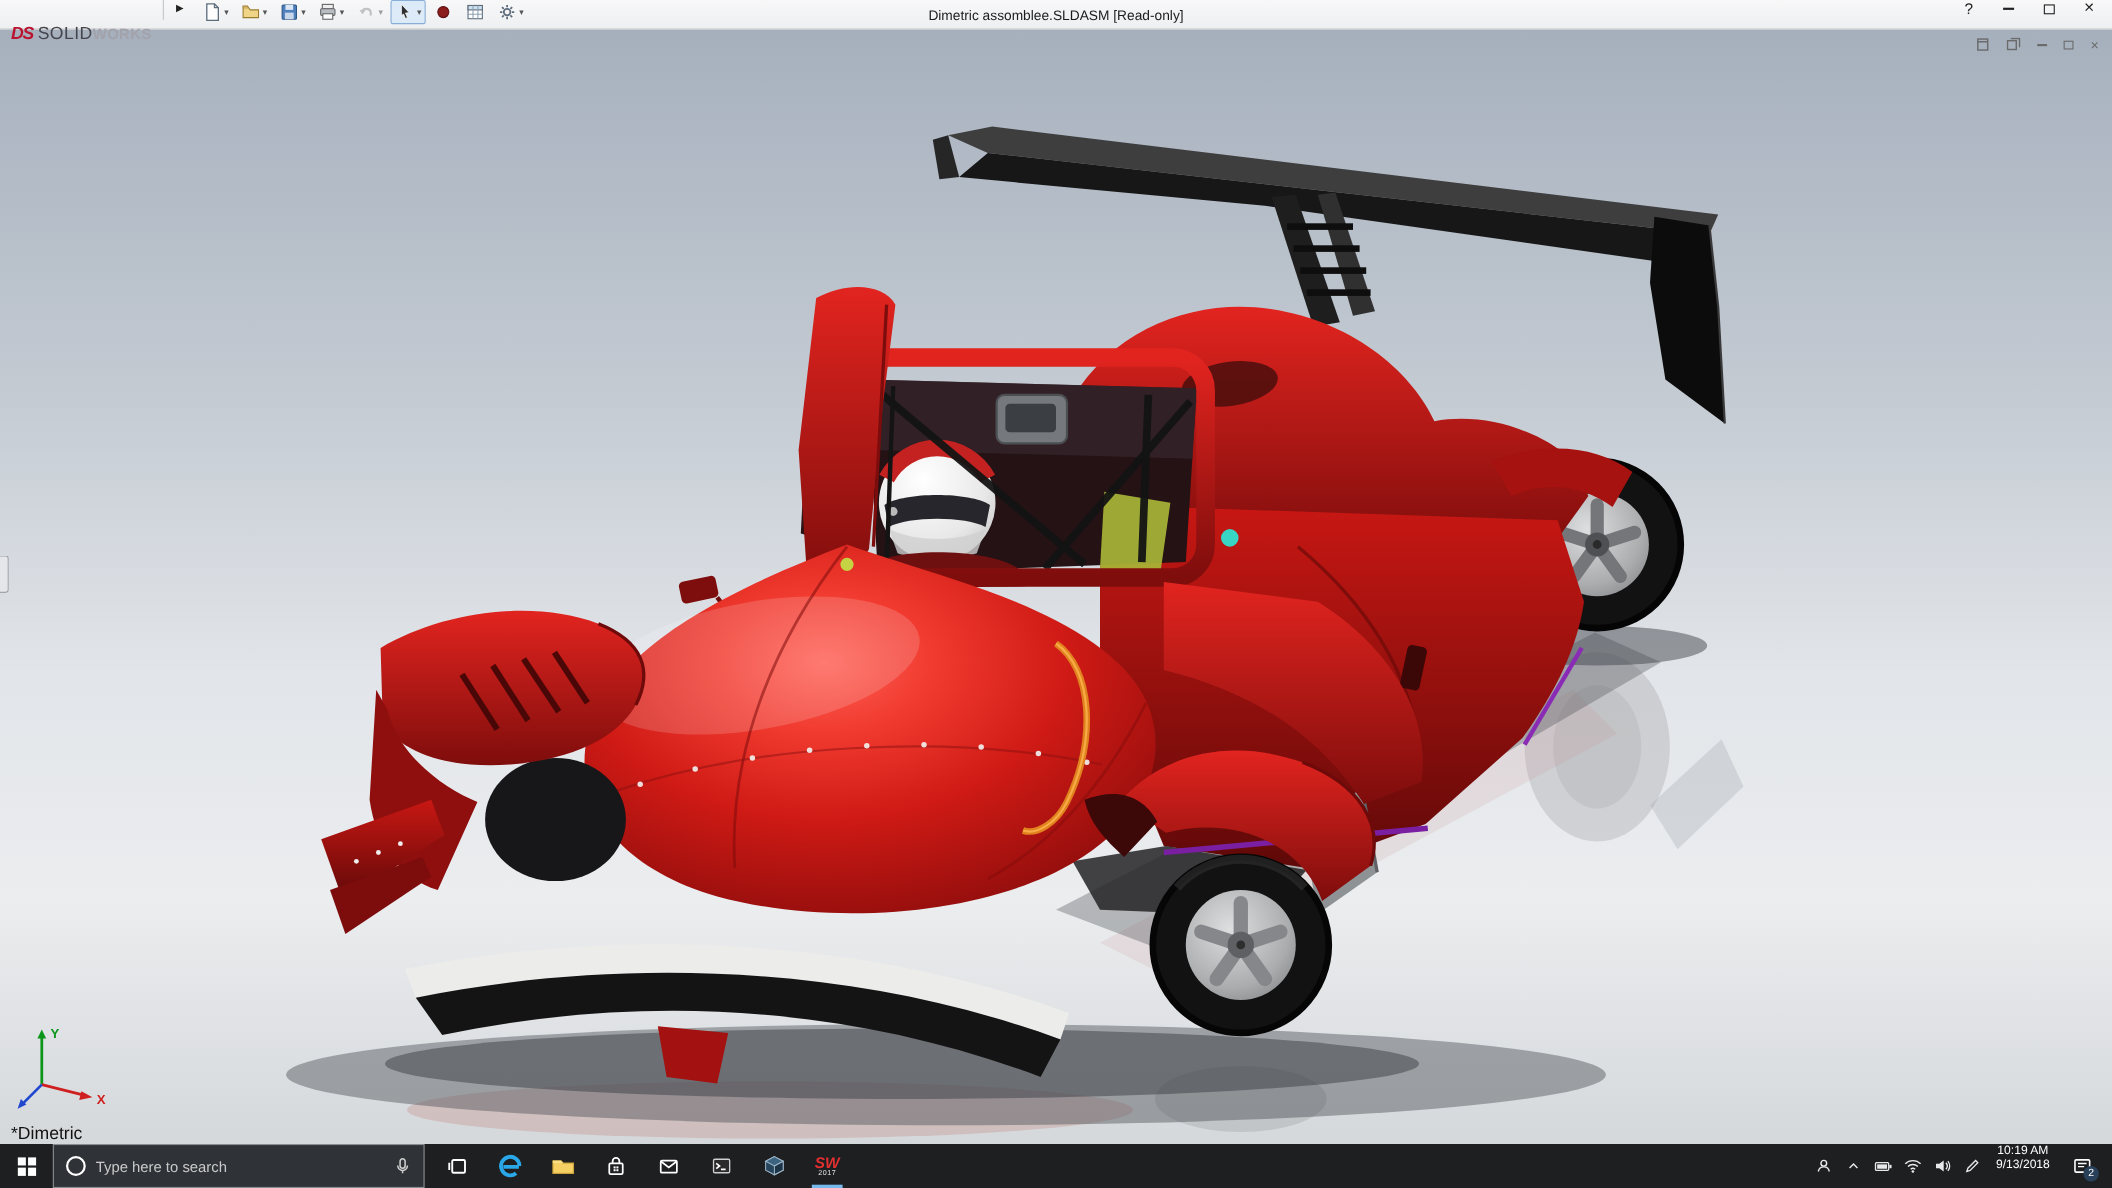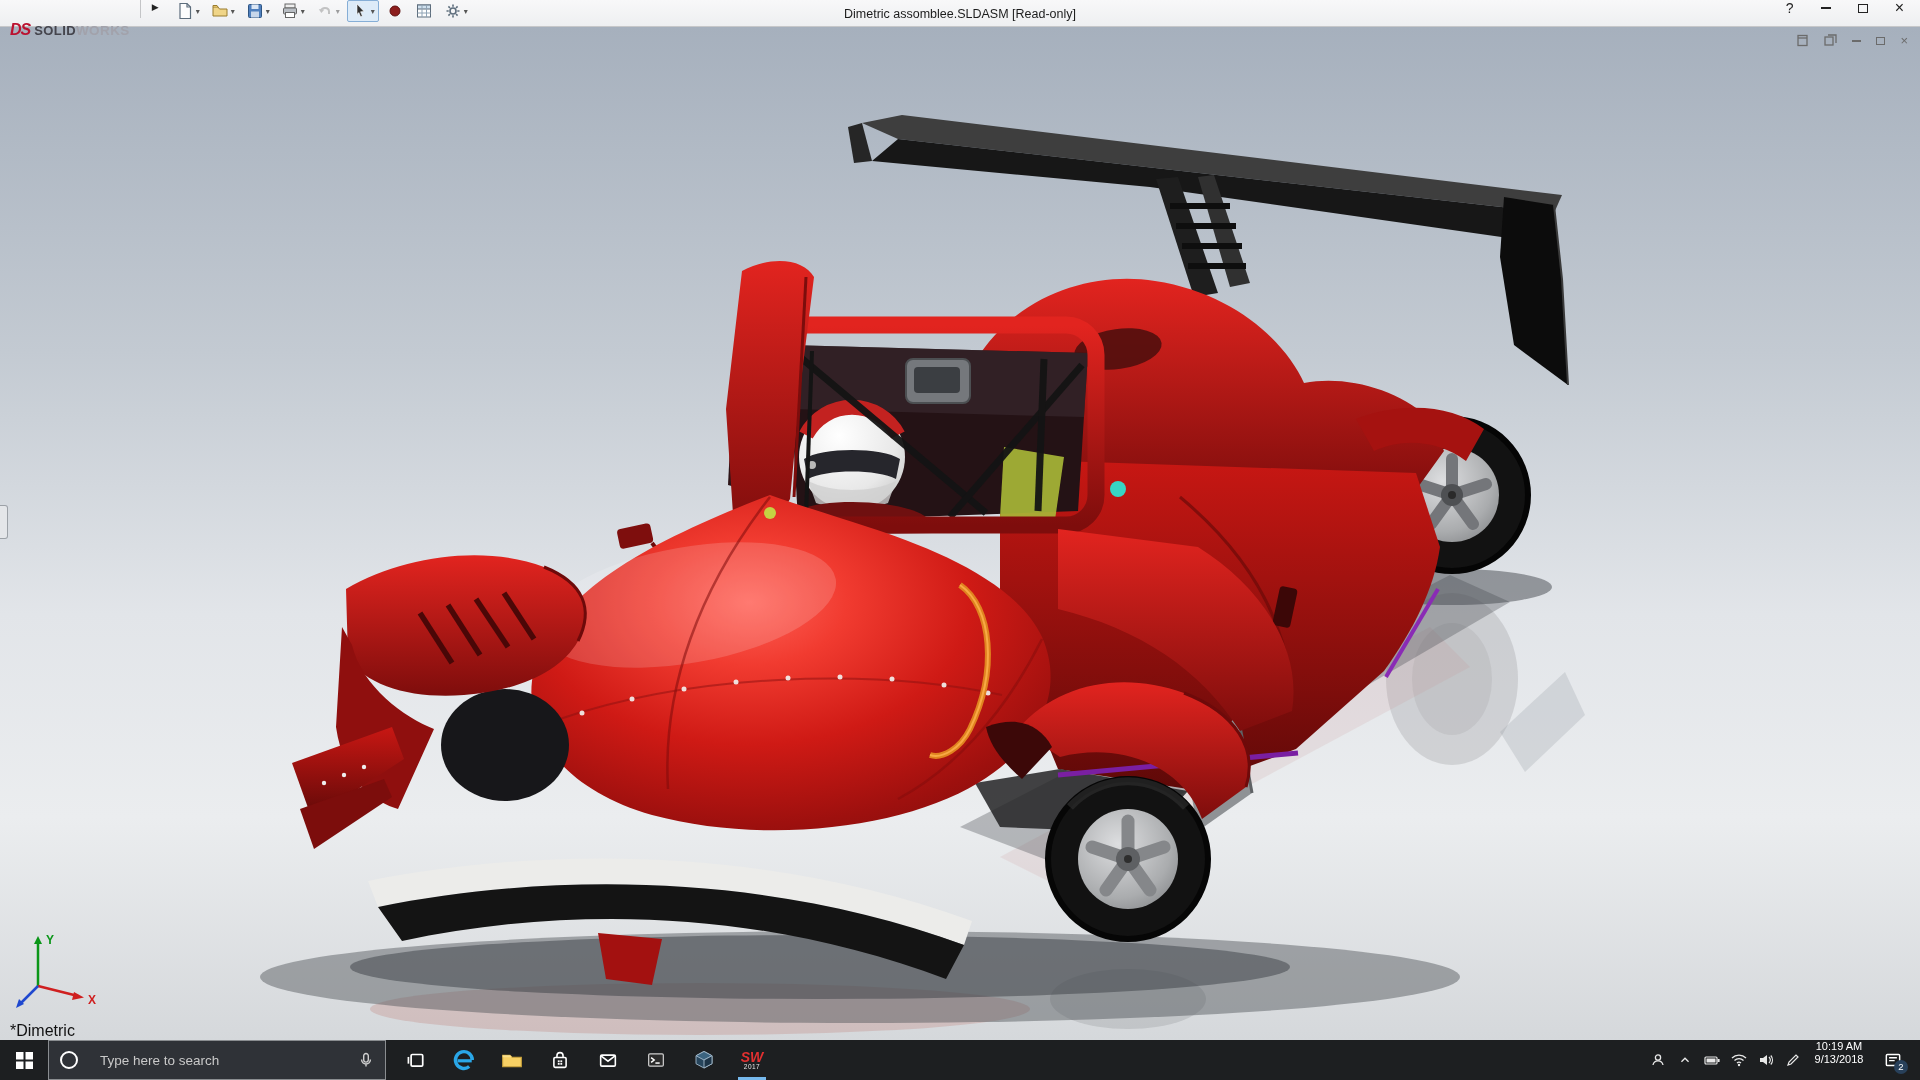--- a/index.html
+++ b/index.html
@@ -6,21 +6,21 @@
   html,body { width:1920px; height:1080px; overflow:hidden; background:#000;
               font-family:"Liberation Sans", sans-serif; }
   .screen { position:relative; width:1920px; height:1080px; background:#d8dadd; }
 
   
   .titlebar { position:absolute; top:0; left:0; right:0; height:27px;
     background:linear-gradient(#f8f8f9,#eeeff1); border-bottom:1px solid #c6c7c9;
     display:flex; align-items:flex-start; z-index:10; }
   .logo { display:flex; align-items:baseline; padding-left:10px; white-space:nowrap; }
   .logo .ds { color:#bb1230; font-weight:bold; font-style:italic; font-size:16px; letter-spacing:-1px; margin-right:4px; }
-  .logo .solid { color:#45454d; font-weight:bold; font-size:13px; letter-spacing:.4px; }
+  .logo .solid { color:#45454d; font-weight:normal; font-size:16px; letter-spacing:.4px; }
   .logo .works { color:#a2a2ab; font-weight:bold; font-size:13.5px; letter-spacing:.4px;margin-top:23px; }
   .tb-sep { width:1px; height:18px; background:#c4c5c7; margin:0 8px 0 10px; }
   .expand-btn { font-size:9px; color:#222; cursor:default; padding:2px 3px; }
   .toolbar { display:flex; align-items:center; margin-left:10px; gap:3px; }
   .tbtn { display:flex; align-items:center; gap:2px; height:22px; padding:2px 3px; border-radius:2px; border:1px solid transparent; }
   .tbtn.active { border:1px solid #86aed6; background:#ddebf8; }
   .tbtn svg { display:block; }
   .caret { font-size:8px; color:#555; }
   .tbtn.disabled { opacity:.55; }
   .tb-title { position:absolute; left:0; right:0; top:7px; text-align:center;
@@ -42,21 +42,21 @@
     background:#e4e6e9; border:1px solid #9ca1a7; border-left:none; border-radius:0 3px 3px 0; }
   .triad { position:absolute; left:8px; bottom:24px; }
   .triad text { font-family:"Liberation Sans",sans-serif; font-size:12px; font-weight:bold; }
   .orient-label { position:absolute; left:10px; bottom:0px; font-size:16px; color:#111; }
 
   
   .taskbar { position:absolute; bottom:0; left:0; right:0; height:40px; background:#1d1f21;
     display:flex; align-items:stretch; z-index:10; color:#fff; }
   .tk-start { width:48px; display:flex; align-items:center; justify-content:center; }
   .tk-search { width:338px; display:flex; align-items:center; background:#2f3237;
-    border:1px solid #8a8d90; margin:0; gap:21px; padding:0 10px; }
+    border:1px solid #8a8d90; margin:0; gap:8px; padding:0 10px; }
   .tk-search input { flex:1; background:transparent; border:none; outline:none;
     color:#cfcfcf; font-size:13.5px; font-family:"Liberation Sans",sans-serif; }
   .tk-search input::placeholder { color:#c9c9c9; }
   .tk-apps { display:flex; align-items:stretch; margin-left:6px; }
   .tk-icon { width:48px; display:flex; flex-direction:column; align-items:center; justify-content:center; position:relative; }
   .tk-icon.running::after { content:""; position:absolute; bottom:0; left:10px; right:10px; height:3px; background:#76b9ed; }
   .sw-mark { color:#e23030; font-weight:bold; font-style:italic; font-size:14px; line-height:12px; }
   .sw-year { color:#e6e6e6; font-size:6.5px; letter-spacing:.5px; }
   .tk-tray { margin-left:auto; display:flex; align-items:flex-start; }
   .tray-ic { width:27px; display:flex; align-items:center; justify-content:center; height:40px; }

